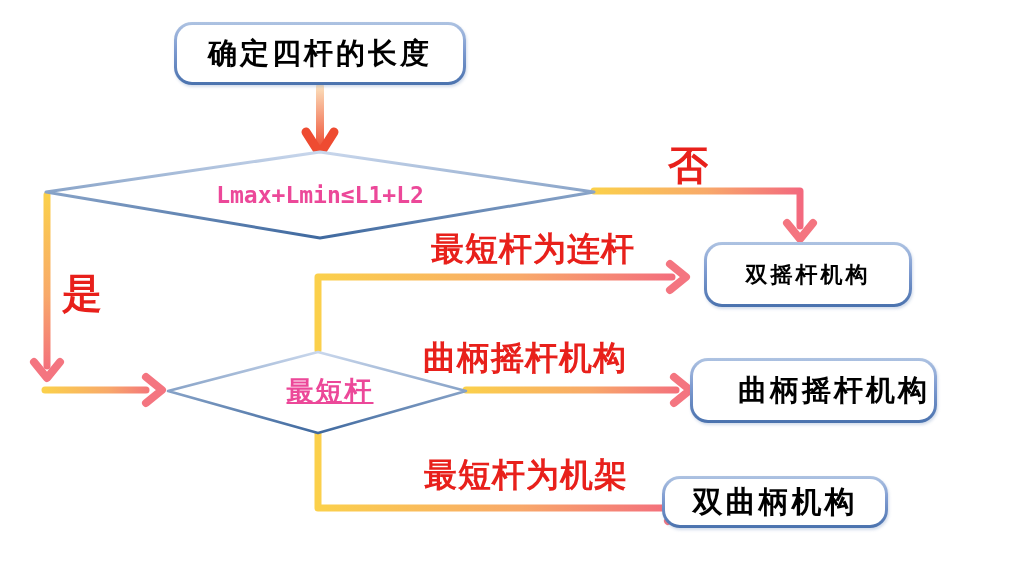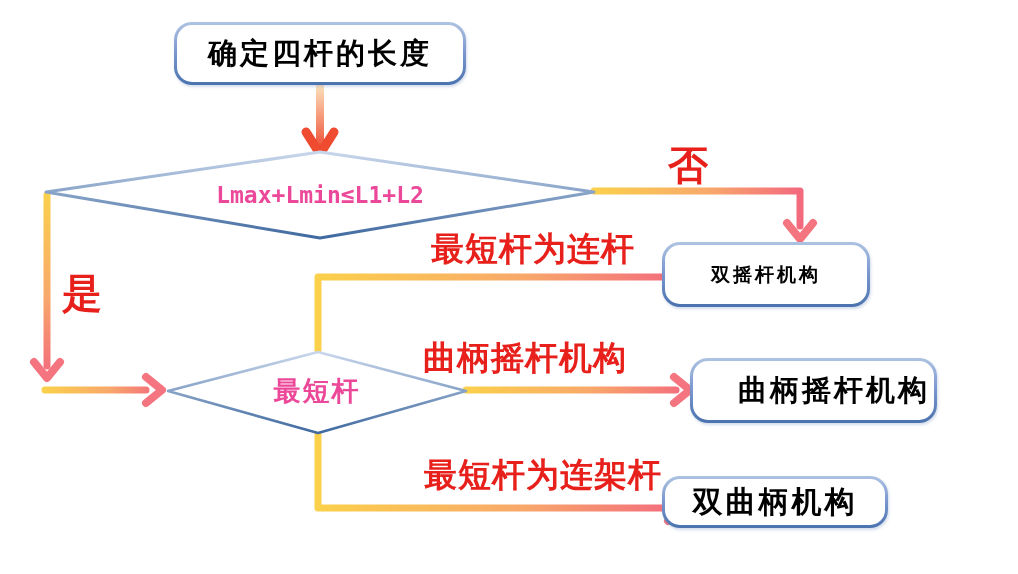--- a/index.html
+++ b/index.html
@@ -20,36 +20,36 @@
       linear-gradient(#ffffff,#ffffff) padding-box,
       linear-gradient(180deg,#aec3e2 0%,#7d9ad0 45%,#4a72ae 100%) border-box;
     box-shadow:1px 2px 3px rgba(110,140,190,0.30);
     color:#000000;
     font-weight:600;
     letter-spacing:3px;
     white-space:nowrap;
     box-sizing:border-box;
   }
   .start-node{left:174px;top:22px;width:292px;height:63px;font-size:29px;}
-  .result-node-1{left:662px;top:242px;width:208px;height:65px;font-size:19px;}
+  .result-node-1{left:704px;top:242px;width:208px;height:65px;font-size:22px;}
   .result-node-2{left:690px;top:358px;width:247px;height:65px;font-size:29px;padding-left:41px;}
   .result-node-3{left:662px;top:476px;width:226px;height:52px;font-size:30px;}
   .diamond-text{
     position:absolute;
     display:flex;align-items:center;justify-content:center;
     color:#ec4899;white-space:nowrap;
   }
   .d1-text{
     left:120px;top:177px;width:400px;height:36px;
     font-family:"DejaVu Sans Mono", monospace;
     font-weight:bold;font-size:23px;
   }
   .d2-text{
-    left:217px;top:374px;width:200px;height:34px;
-    font-size:27px;font-weight:600;letter-spacing:2px;
+    left:230px;top:374px;width:200px;height:34px;
+    font-size:27px;font-weight:600;letter-spacing:2px;text-decoration:underline;
   }
   .red-label{
     position:absolute;
     color:#e8201b;
     font-weight:bold;
     white-space:nowrap;
     letter-spacing:1px;
   }
   .label-no{left:668px;top:138px;font-size:40px;}
   .label-yes{left:62px;top:266px;font-size:40px;}
@@ -144,15 +144,15 @@
     <span>双曲柄机构</span>
   </div>
 
   <div class="diamond-text d1-text">Lmax+Lmin≤L1+L2</div>
   <div class="diamond-text d2-text">最短杆</div>
 
   <div class="red-label label-no">否</div>
   <div class="red-label label-yes">是</div>
   <div class="red-label label-coupler">最短杆为连杆</div>
   <div class="red-label label-sidelink">曲柄摇杆机构</div>
-  <div class="red-label label-frame">最短杆为连架杆</div>
+  <div class="red-label label-frame">最短杆为机架</div>
 
 </div>
 
 </body></html>

